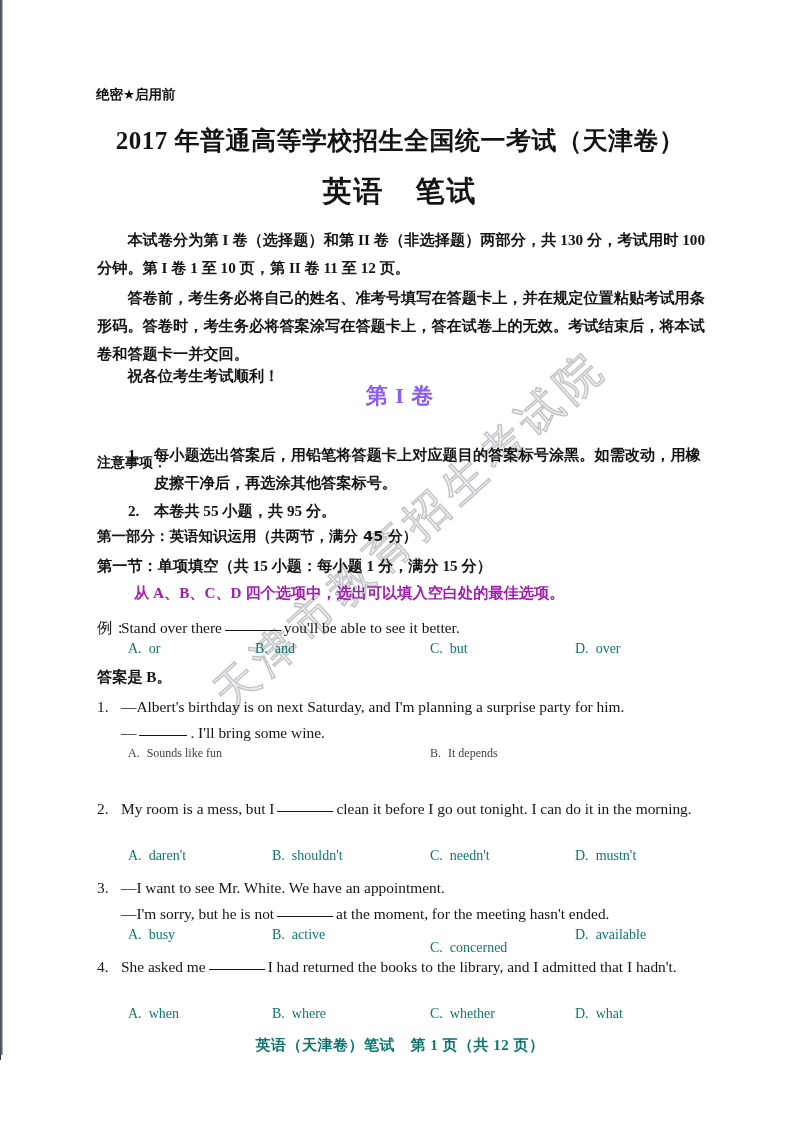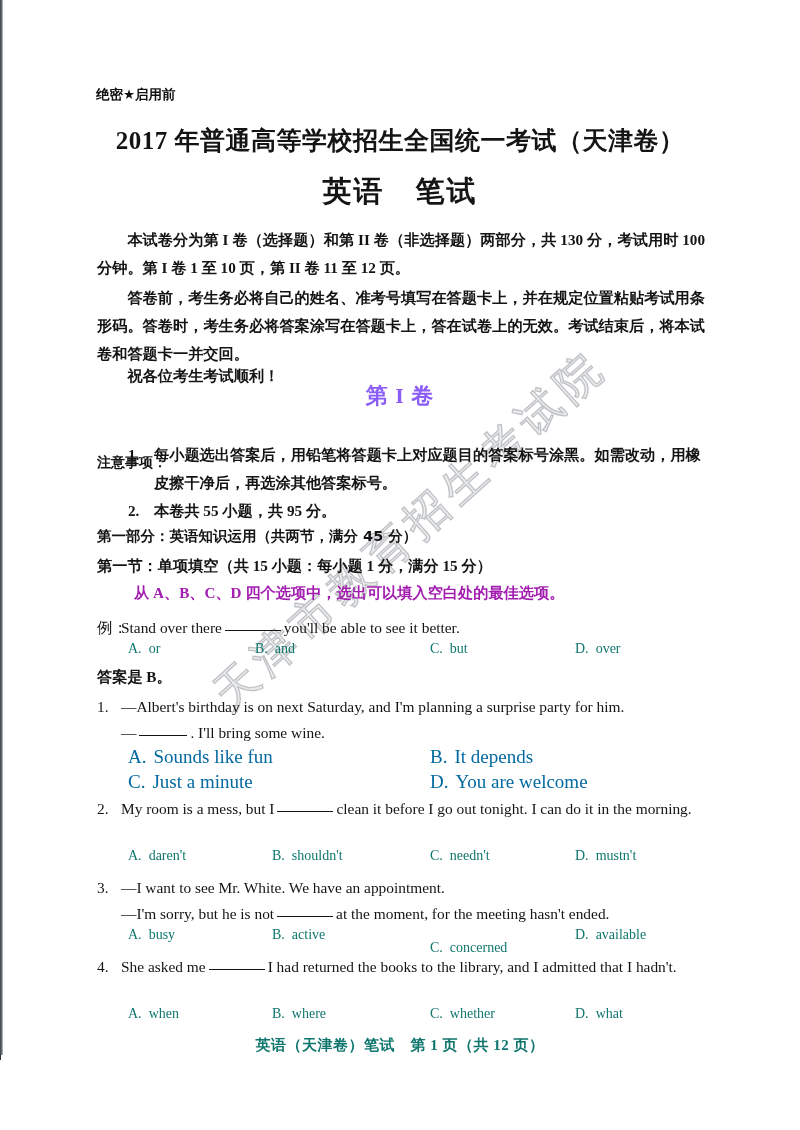--- a/index.html
+++ b/index.html
@@ -205,22 +205,22 @@
     position: absolute;
     top: 0;
     white-space: nowrap;
   }
   .opts4 .o .lab { margin-right: 7px; }
 
   .opts2 {
     position: absolute;
     left: 97px;
     width: 612px;
-    font-size: 19px;
-    color: #0369a1;
+    font-size: 12px;
+    color: #404040;
   }
   .opts2 .row { position: relative; height: 25px; }
   .opts2 .o { position: absolute; top: 0; white-space: nowrap; }
   .opts2 .o .lab { margin-right: 7px; }
 
   .answer-line {
     position: absolute;
     left: 97px;
     font-size: 15.2px;
     font-weight: bold;
@@ -301,24 +301,20 @@
     </div>
     <div class="q" style="top:720px;">
       <span class="qbody"><span>—</span><span class="blank short"></span><span>. I'll bring some wine.</span></span>
     </div>
 
     <div class="opts2" style="top:746px;">
       <div class="row">
         <span class="o" style="left:31px;"><span class="lab">A.</span><span>Sounds like fun</span></span>
         <span class="o" style="left:333px;"><span class="lab">B.</span><span>It depends</span></span>
       </div>
-      <div class="row">
-        <span class="o" style="left:31px;"><span class="lab">C.</span><span>Just a minute</span></span>
-        <span class="o" style="left:333px;"><span class="lab">D.</span><span>You are welcome</span></span>
-      </div>
     </div>
 
     <div class="q" style="top:796px;">
       <span class="qnum">2.</span>
       <span class="qbody"><span>My room is a mess, but I</span><span class="blank"></span><span>clean it before I go out tonight. I can do it in the morning.</span></span>
     </div>
 
     <div class="opts4" style="top:848px;">
       <span class="o" style="left:31px;"><span class="lab">A.</span><span>daren't</span></span>
       <span class="o" style="left:175px;"><span class="lab">B.</span><span>shouldn't</span></span>

